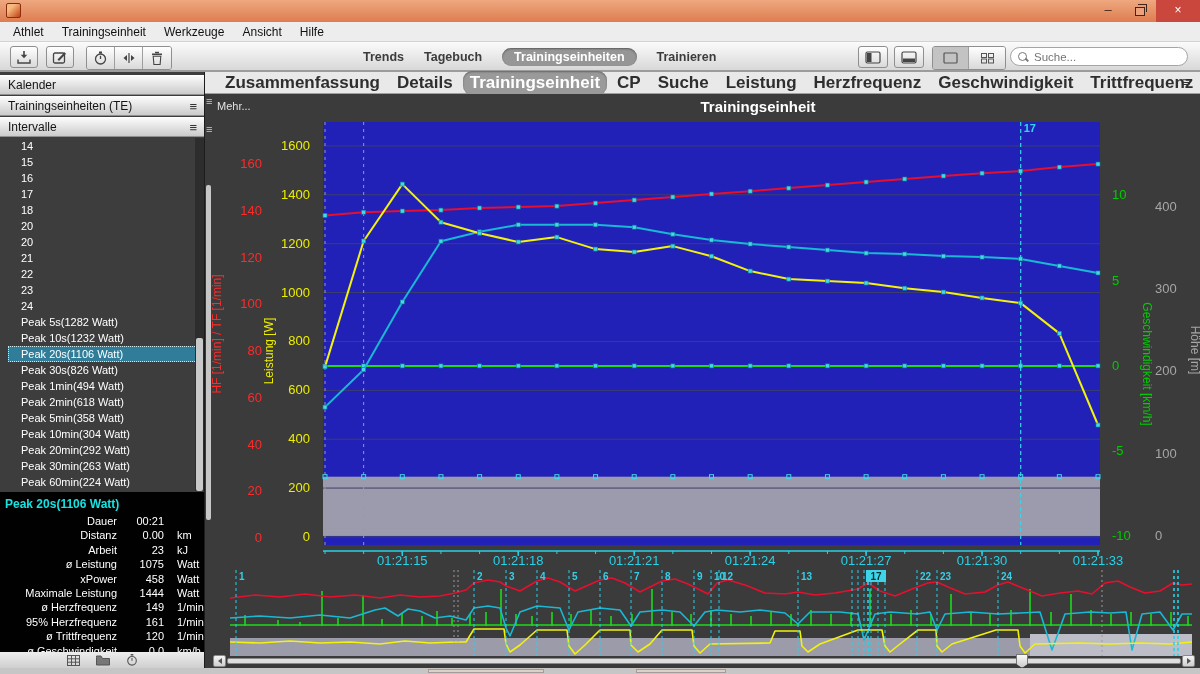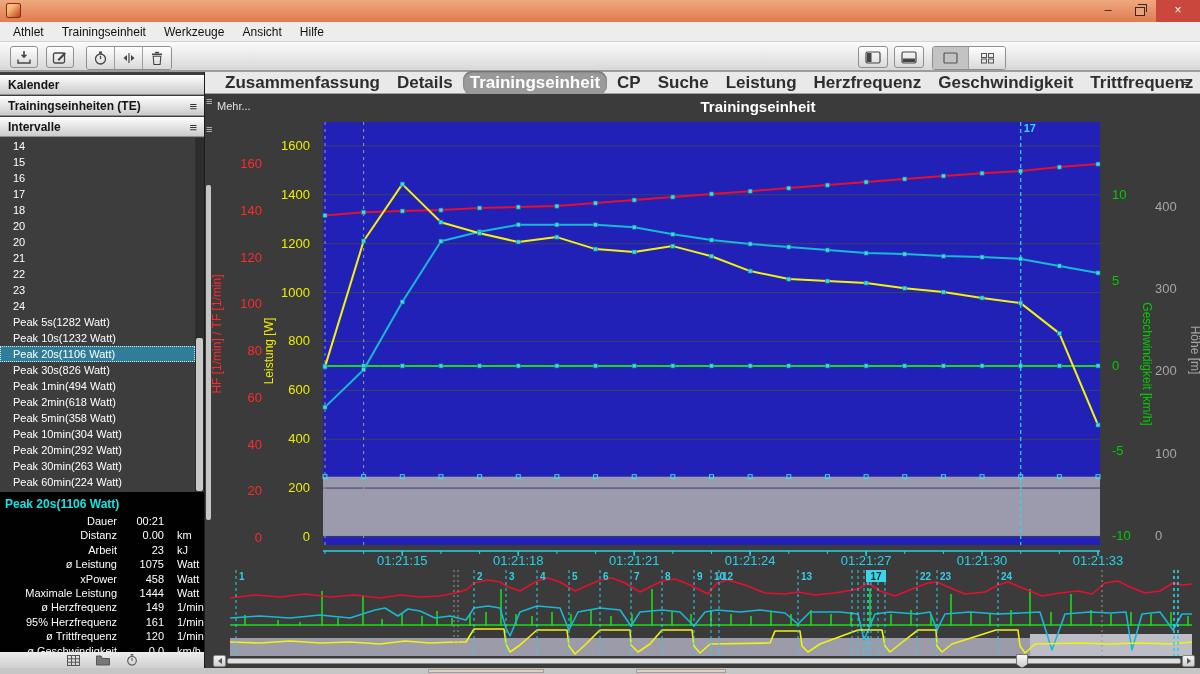--- a/index.html
+++ b/index.html
@@ -35,24 +35,24 @@
         box-shadow:inset 0 1px 2px rgba(0,0,0,.4);}
   .search{position:absolute;left:1010px;top:5px;width:178px;height:19px;background:#fff;
           border:1px solid #a5a5a5;border-radius:10px;display:flex;align-items:center;padding-left:7px;box-sizing:border-box;}
   .mag{width:7px;height:7px;border:1.5px solid #777;border-radius:50%;position:relative;margin-right:5px;flex:none;}
   .mag:after{content:"";position:absolute;left:6px;top:6px;width:4px;height:1.5px;background:#777;transform:rotate(45deg);}
   .search input{border:none;outline:none;font-size:11.5px;color:#555;width:130px;background:transparent;font-family:"Liberation Sans",sans-serif;}
   .icon-svg{display:block;}
   
   .sidebar{position:absolute;left:0;top:72px;width:205px;height:602px;background:#3D3D3D;border-right:1px solid #1c1c1c;box-sizing:border-box;}
   .side-header{position:absolute;left:0;width:204px;height:20px;background:linear-gradient(#FBFBFB,#CBCBCB);
-        border-top:1px solid #fff;border-bottom:1px solid #8f8f8f;font-weight:bold;font-size:12px;color:#141414;
+        border-top:1px solid #fff;border-bottom:1px solid #8f8f8f;font-weight:normal;font-size:12px;color:#141414;
         line-height:19px;padding-left:8px;box-sizing:border-box;}
   .burger{position:absolute;right:7px;top:0;color:#333;font-size:13px;line-height:19px;}
-  .side-list{position:absolute;left:0;top:66px;width:195px;height:353px;overflow:hidden;}
+  .side-list{position:absolute;left:8px;top:66px;width:195px;height:353px;overflow:hidden;}
   .list-item{height:16px;line-height:16px;font-size:11px;color:#fff;padding-left:13px;white-space:nowrap;}
   .list-item.selected{background:#2F7D98;outline:1px dotted #cfe9ef;outline-offset:-1px;}
   .vscroll{position:absolute;left:195px;top:66px;width:9px;height:353px;background:#2d2d2d;}
   .vthumb{position:absolute;left:1px;width:7px;background:#C9C9C9;border-radius:2px;}
   .stats{position:absolute;left:0;top:420px;width:204px;height:160px;background:#010101;}
   .stats-title{color:#17E2E2;font-weight:bold;font-size:12px;padding:5px 0 3px 5px;}
   .stat-row{display:grid;grid-template-columns:117px 34px 1fr;column-gap:13px;font-size:11px;line-height:14.4px;color:#fff;}
   .stat-row .lab{text-align:right;}
   .stat-row .val{text-align:right;}
   .stat-row .unit{text-align:left;}
@@ -134,20 +134,26 @@
         </svg>
       </div>
       <div class="cell">
         <svg class="icon-svg" width="14" height="15" viewBox="0 0 14 15">
           <rect x="2" y="2.5" width="10" height="1.6" fill="#444"></rect>
           <rect x="5" y="0.8" width="4" height="1.5" fill="#444"></rect>
           <path d="M3.2 5.2 h7.6 l-0.7 8.3 h-6.2 Z" stroke="#444" stroke-width="1.1" fill="none"></path>
         </svg>
       </div>
     </div>
+    <div class="scope-tabs" id="scopeTabs">
+        <div class="scope-tab">Trends</div>
+        <div class="scope-tab">Tagebuch</div>
+        <div class="scope-tab selected">Trainingseinheiten</div>
+        <div class="scope-tab">Trainieren</div>
+      </div>
     <div class="tbtn" style="left:858px;width:30px;">
       <svg class="icon-svg" width="16" height="13" viewBox="0 0 16 13">
         <rect x="1" y="1" width="14" height="11" rx="1.5" stroke="#444" stroke-width="1.2" fill="none"></rect>
         <rect x="2" y="2" width="4.5" height="9" fill="#444"></rect>
       </svg>
     </div>
     <div class="tbtn" style="left:894px;width:30px;">
       <svg class="icon-svg" width="16" height="13" viewBox="0 0 16 13">
         <rect x="1" y="1" width="14" height="11" rx="1.5" stroke="#444" stroke-width="1.2" fill="none"></rect>
         <rect x="2" y="7.5" width="12" height="3.5" fill="#444"></rect>
@@ -160,20 +166,24 @@
         </svg>
       </div>
       <div class="cell" style="width:36px;">
         <svg class="icon-svg" width="15" height="12" viewBox="0 0 15 12">
           <rect x="1.5" y="1.5" width="5" height="4" stroke="#555" fill="none"></rect>
           <rect x="8.5" y="1.5" width="5" height="4" stroke="#555" fill="none"></rect>
           <rect x="1.5" y="7" width="5" height="4" stroke="#555" fill="none"></rect>
           <rect x="8.5" y="7" width="5" height="4" stroke="#555" fill="none"></rect>
         </svg>
       </div>
+    </div>
+    <div class="search">
+      <span class="mag"></span>
+      <input type="text" placeholder="Suche..." style="">
     </div>
   </div>
 
   <div class="sidebar">
     <div class="side-header" style="top:3px;">
       <span>Kalender</span>
     </div>
     <div class="side-header" style="top:24px;">
       <span>Trainingseinheiten (TE)</span>
       <span class="burger">≡</span>

